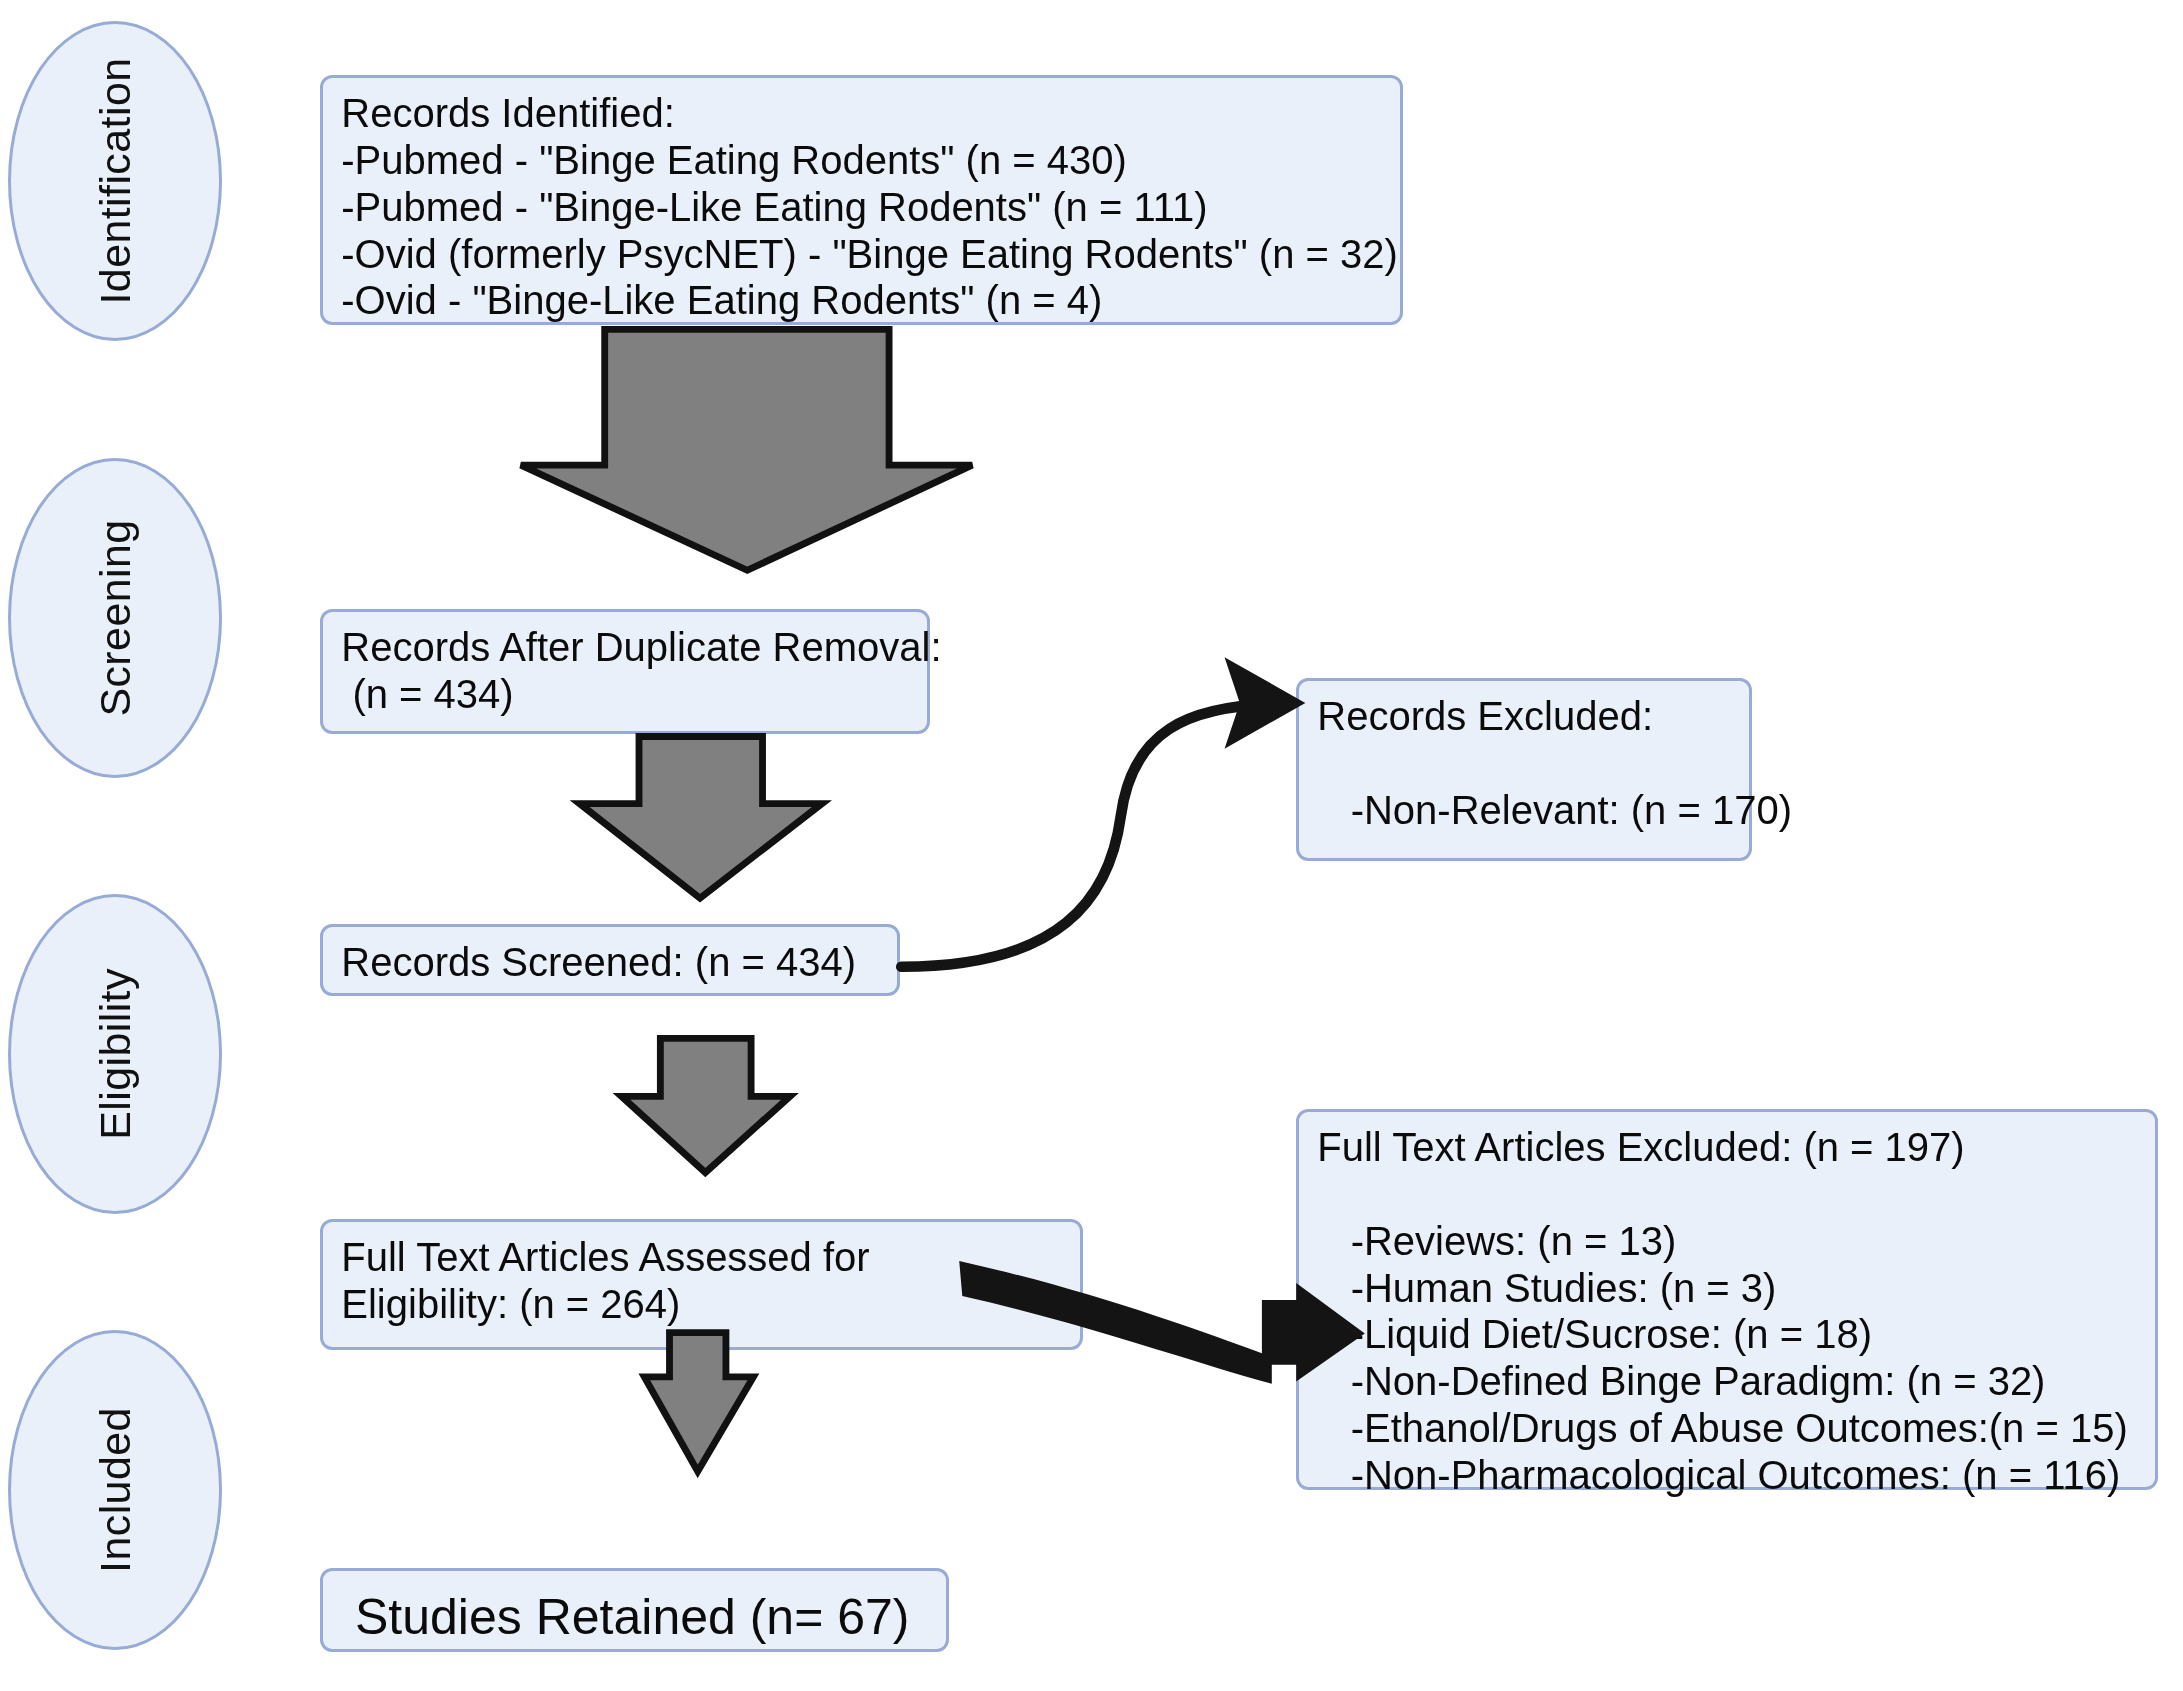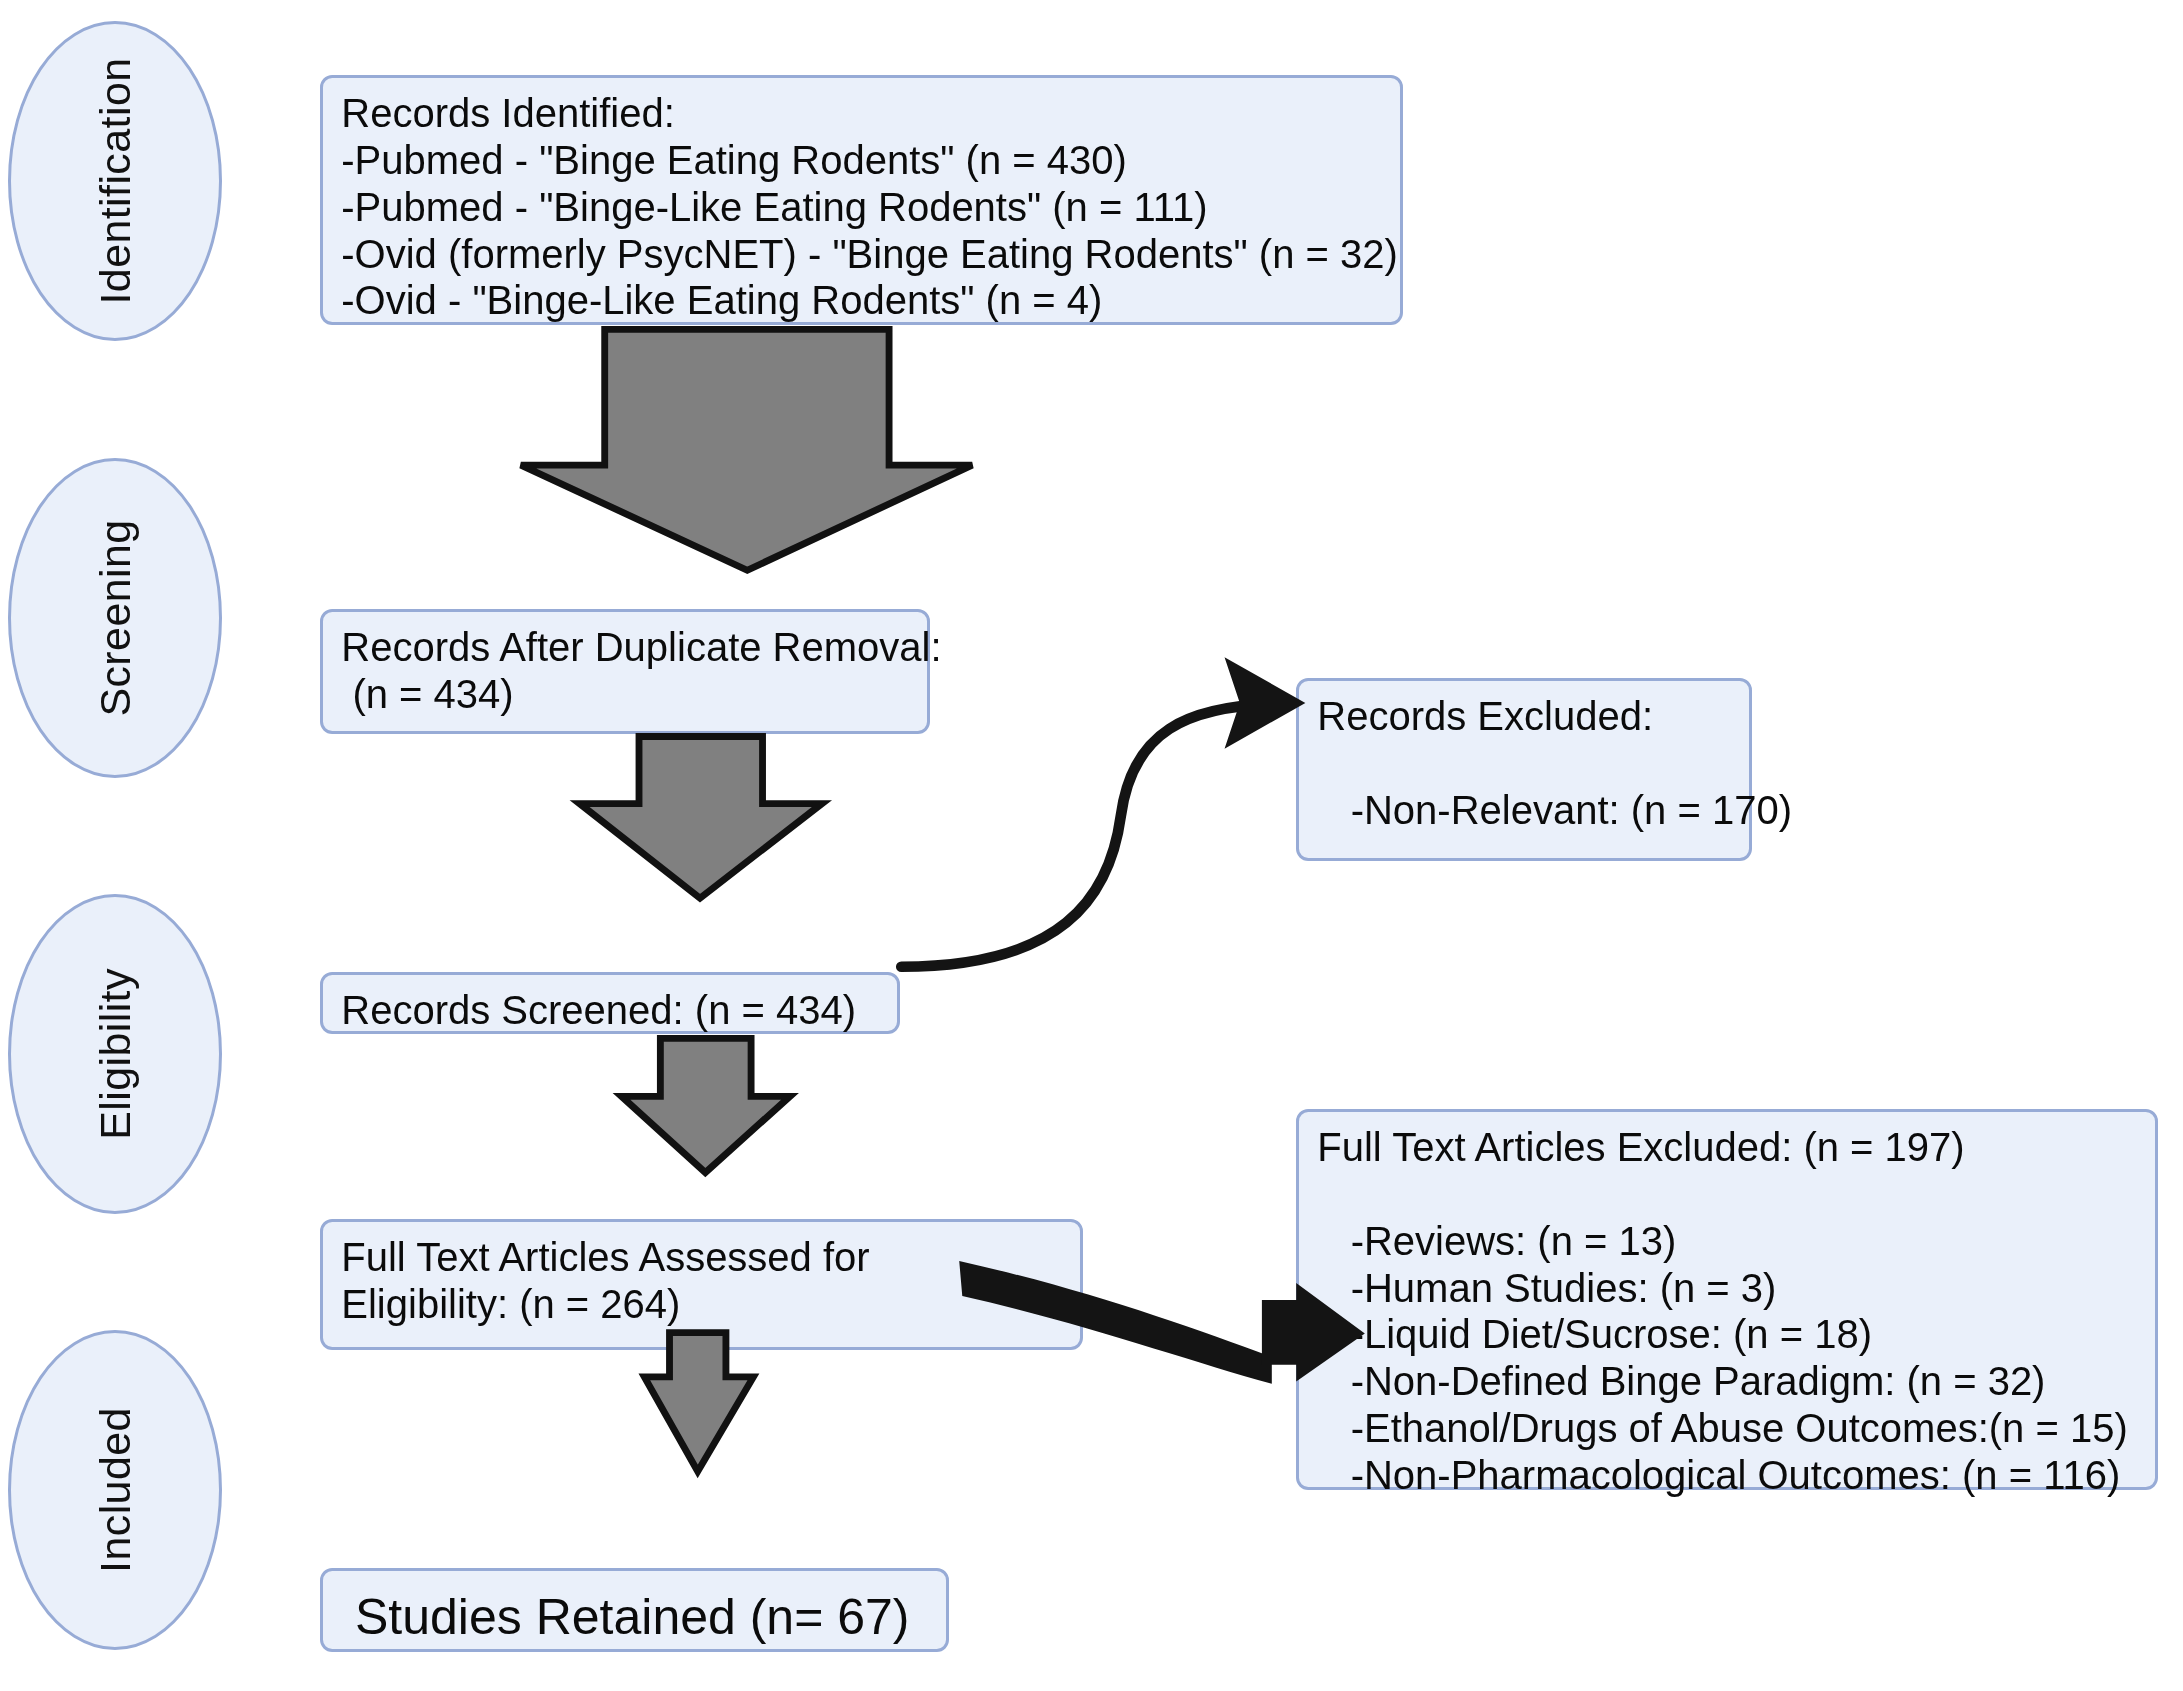--- a/index.html
+++ b/index.html
@@ -55,21 +55,21 @@
 -Pubmed - "Binge-Like Eating Rodents" (n = 111)
 -Ovid (formerly PsycNET) - "Binge Eating Rodents" (n = 32)
 -Ovid - "Binge-Like Eating Rodents" (n = 4)</div>
   </div>
 
   <div class="box" style="left:320px;top:581px;width:610px;height:125px;">
     <div class="txt">Records After Duplicate Removal:
  (n = 434)</div>
   </div>
 
-  <div class="box" style="left:320px;top:944px;width:580px;height:62px;padding-left:28px;">
+  <div class="box" style="left:320px;top:896px;width:580px;height:72px;padding-left:28px;">
     <div class="txt">Records Screened: (n = 434)</div>
   </div>
 
   <div class="box" style="left:320px;top:1191px;width:763px;height:131px;">
     <div class="txt">Full Text Articles Assessed for
 Eligibility: (n = 264)</div>
   </div>
 
   <div class="box big" style="left:320px;top:1540px;width:629px;height:84px;">
     <div class="txt">Studies Retained (n= 67)</div>

